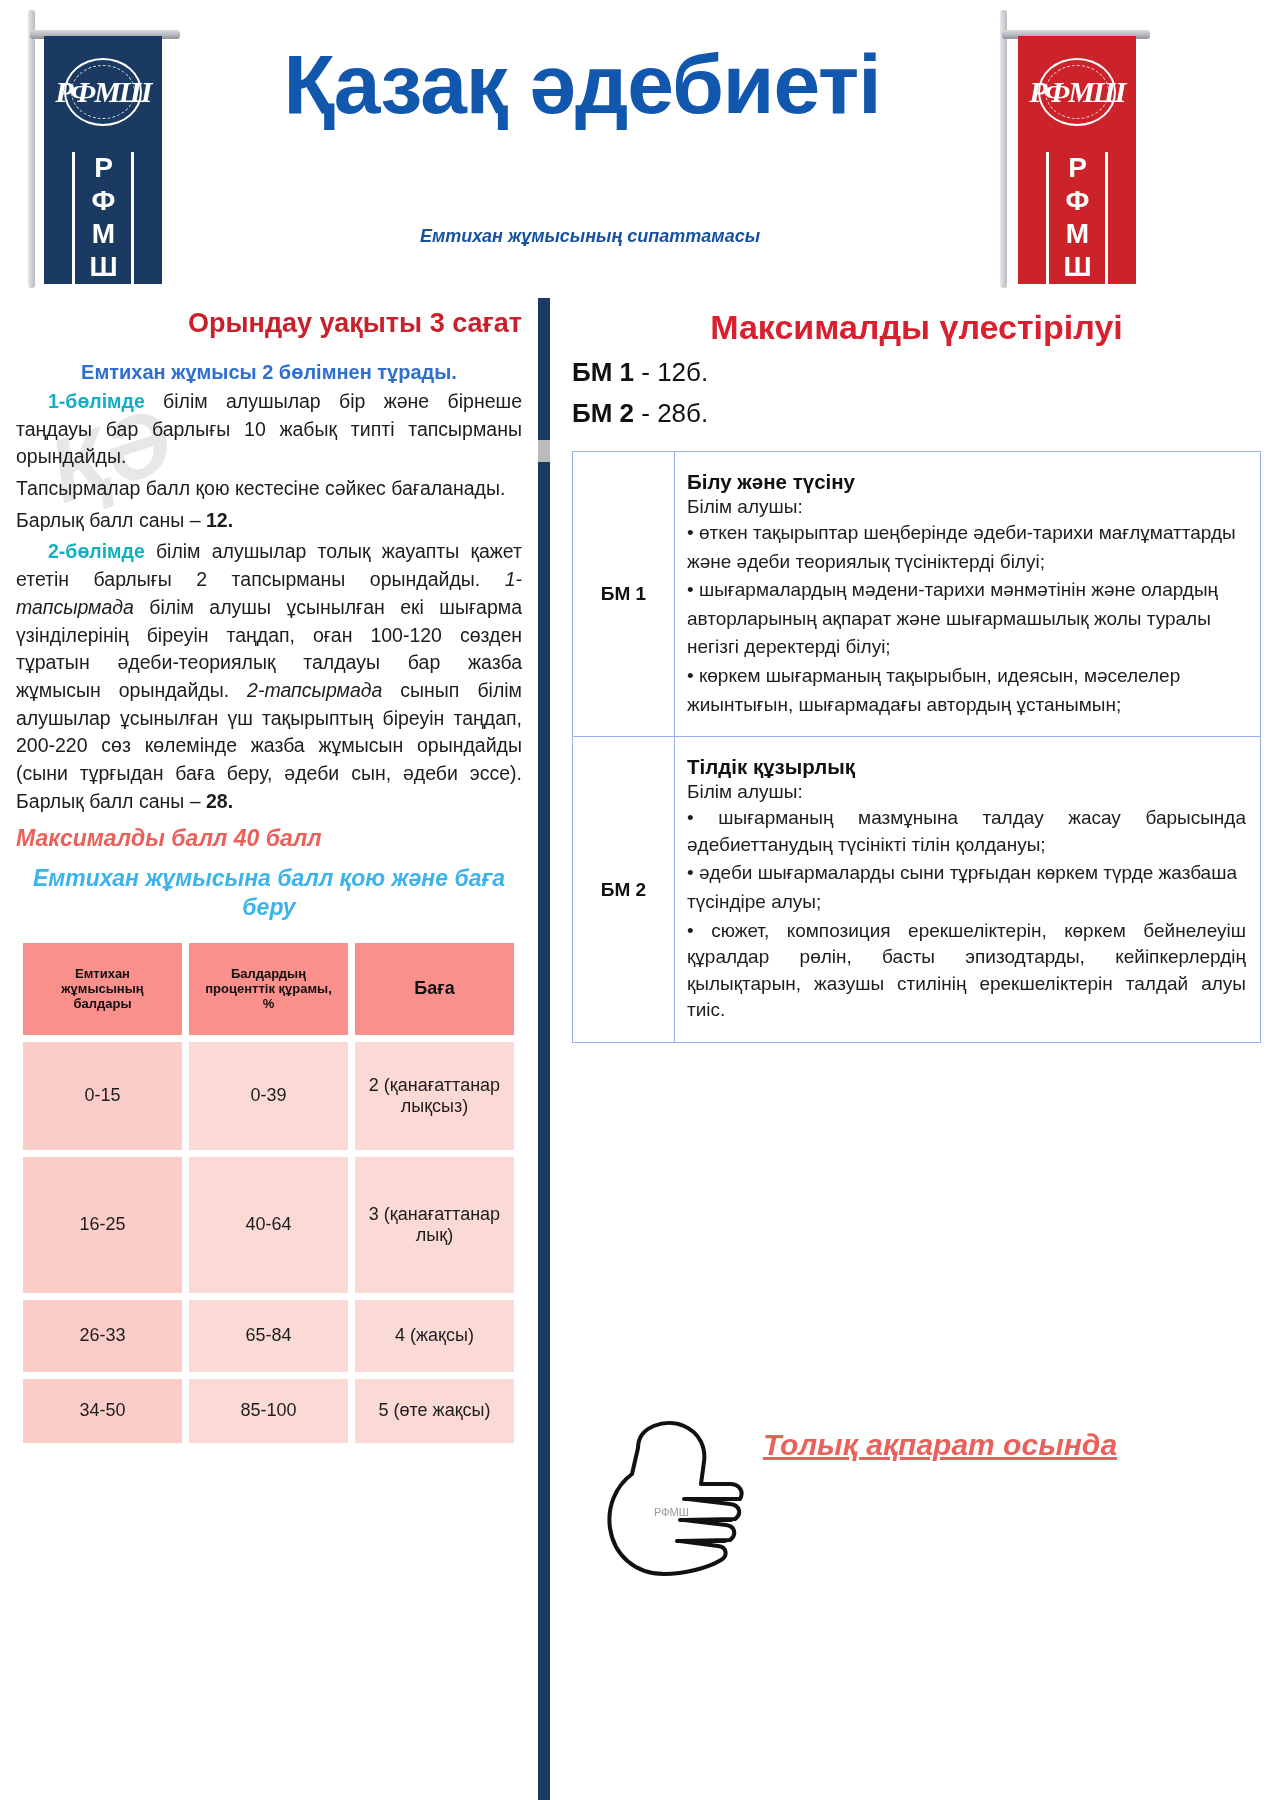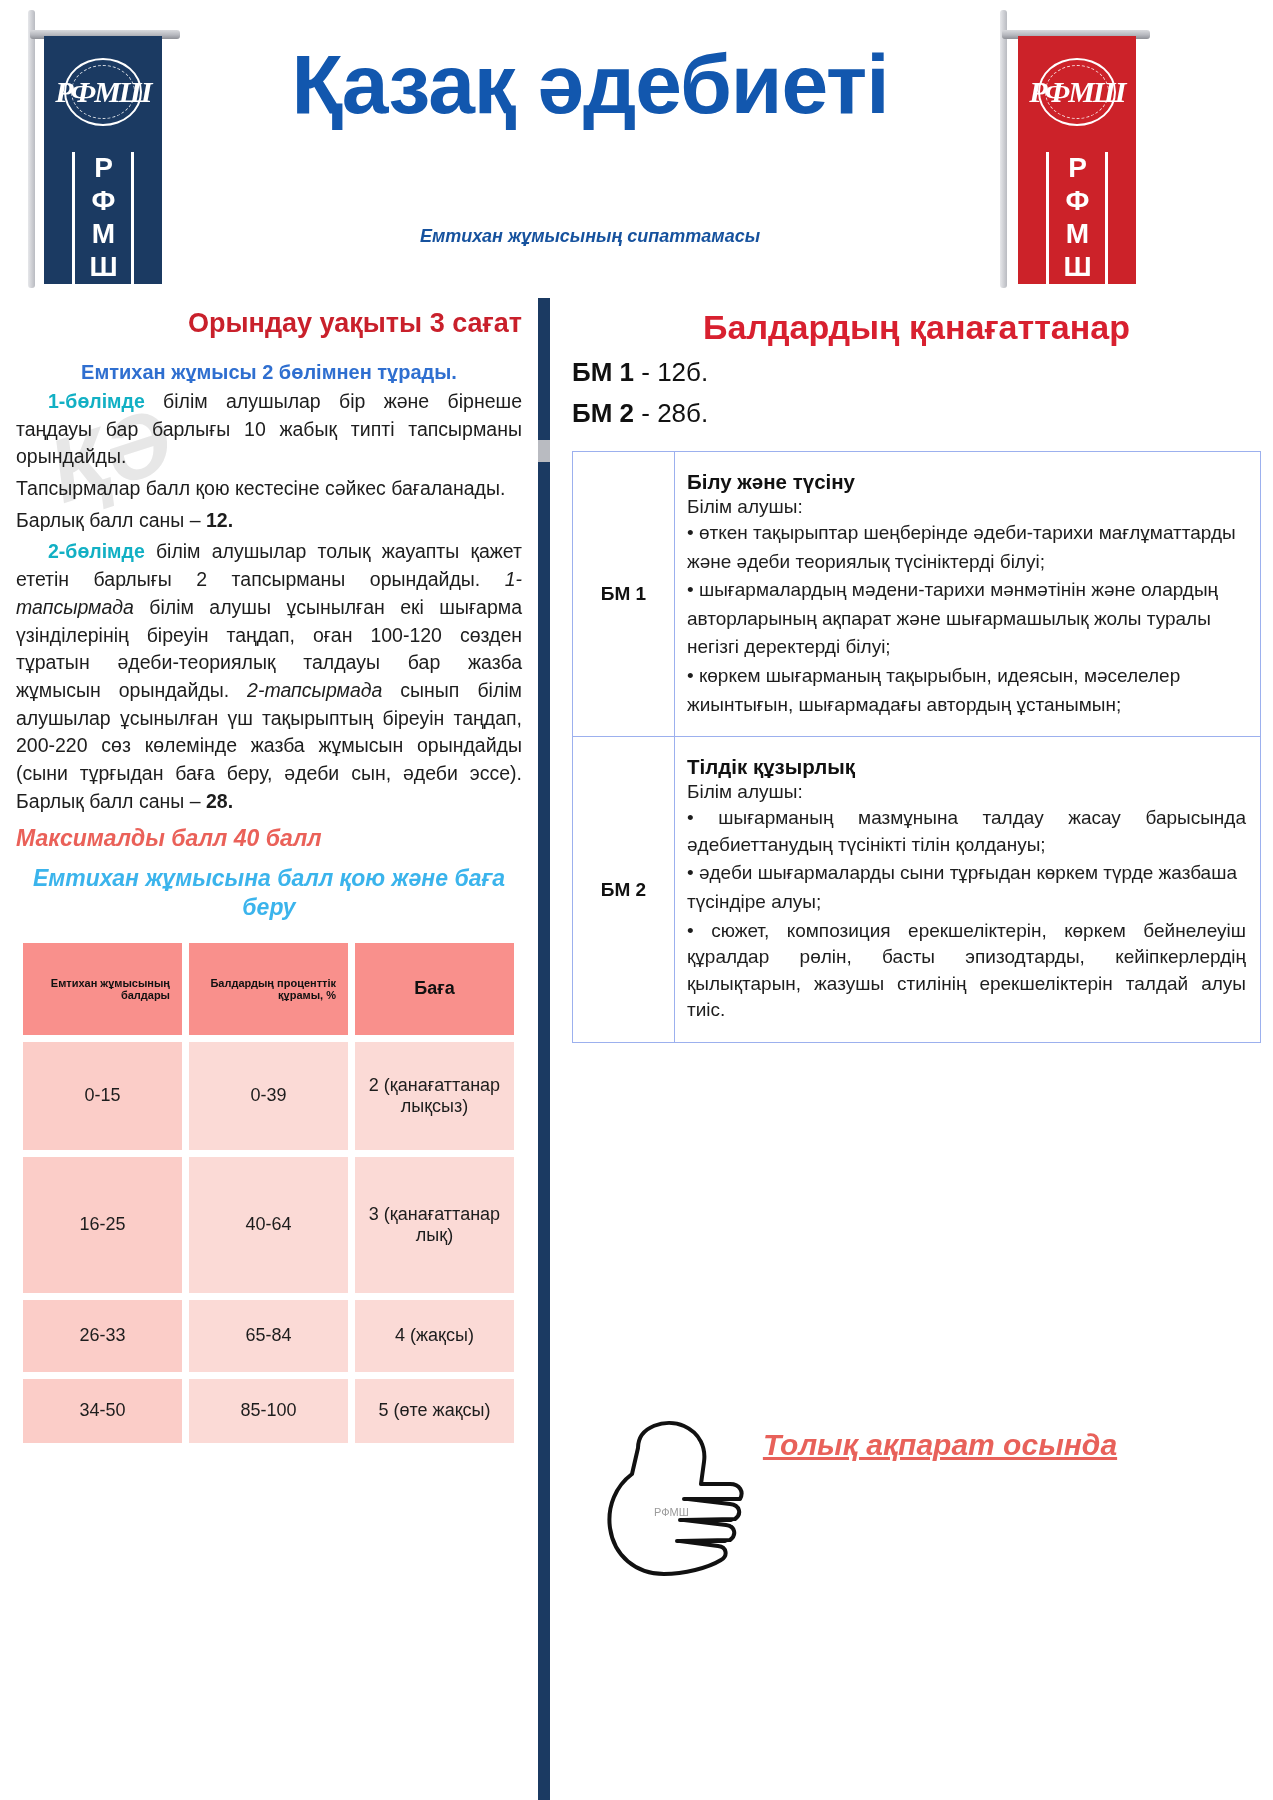--- a/index.html
+++ b/index.html
@@ -56,21 +56,21 @@
   }
   .rfmsh .bar { width:3px; height:132px; background:#fff; }
   .rfmsh .letters {
     writing-mode:vertical-rl; text-orientation:upright;
     color:#fff; font-weight:bold; font-size:28px;
     letter-spacing:2px; margin:0 14px; line-height:1;
   }
 
   
   #main-title {
-    position:absolute; top:40px; left:180px; width:820px;
+    position:absolute; top:40px; left:172px; width:820px;
     text-align:center; font-size:84px; font-weight:bold;
     color:#1257ae; letter-spacing:-1px; line-height:1.05;
   }
   #subtitle {
     position:absolute; top:226px; left:180px; width:820px;
     text-align:center; font-size:18px; font-weight:bold;
     font-style:italic; color:#16529e;
   }
 
   
@@ -120,22 +120,22 @@
     color:#3bb4ec; font-size:23px; font-weight:bold; font-style:italic;
     text-align:center; margin-top:12px; line-height:1.25;
   }
 
   
   #score-table {
     margin-top:14px; width:505px; border-collapse:separate;
     border-spacing:7px 7px; table-layout:fixed;
   }
   #score-table th {
-    background:#f9908c; color:#111; font-size:11px; font-weight:bold;
-    text-align:right; padding:14px 12px; vertical-align:middle; height:92px;
+    background:#f9908c; color:#111; font-size:13px; font-weight:bold;
+    text-align:center; padding:14px 12px; vertical-align:middle; height:92px;
   }
   #score-table th.center { text-align:center; font-size:18px; }
   #score-table td {
     background:#fbdad6; color:#1d1d1d; font-size:18px;
     text-align:center; vertical-align:middle; padding:12px 6px;
   }
   #score-table td.shade { background:#fbcdc8; }
   #score-table tr.r1 td { height:108px; }
   #score-table tr.r2 td { height:136px; }
   #score-table tr.r3 td { height:72px; }
@@ -272,21 +272,21 @@
           <td class="shade">34-50</td>
           <td>85-100</td>
           <td>5 (өте жақсы)</td>
         </tr>
       </tbody>
     </table>
   </div>
 
   <div id="right-col">
 
-    <div id="right-heading">Балдардың қанағаттанар</div>
+    <div id="right-heading">Максималды үлестірілуі</div>
 
     <div class="bm-line">
       <span class="lbl">БМ 1</span>
       <span>- 12б.</span>
     </div>
     <div class="bm-line">
       <span class="lbl">БМ 2</span>
       <span>- 28б.</span>
     </div>
 

